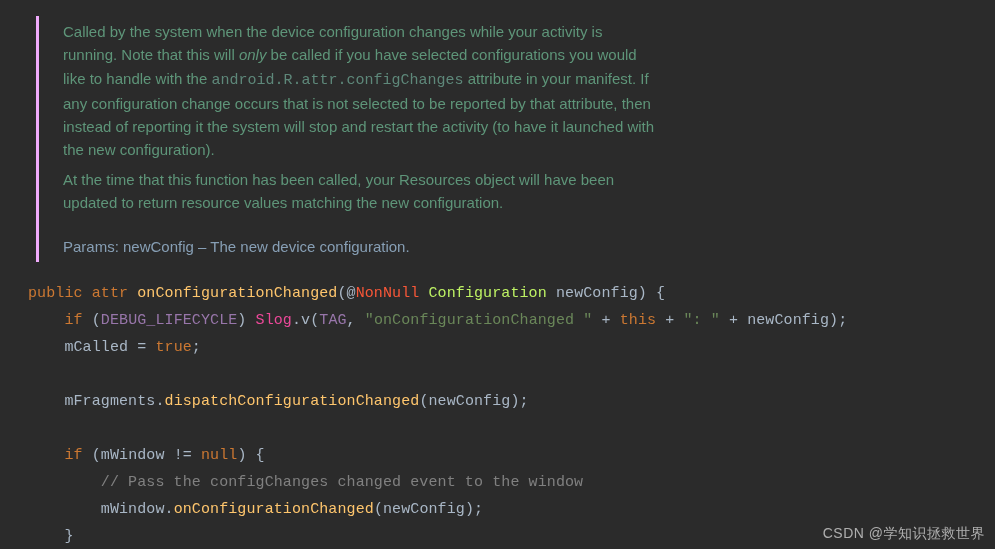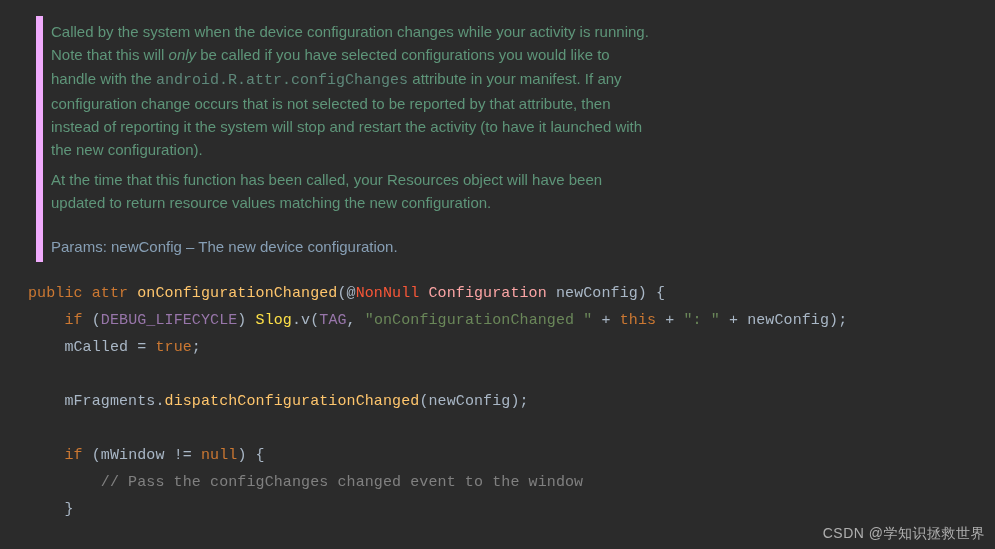--- a/index.html
+++ b/index.html
@@ -1,34 +1,34 @@
 <!DOCTYPE html>
 <html><head>
 <meta charset="utf-8">
 <style>
 *{margin:0;padding:0;box-sizing:border-box}
 body{background:#2b2b2b;font-family:'Segoe UI',sans-serif;font-size:14px;color:#a9b7c6;width:995px;height:549px;overflow:hidden;position:relative}
-.doc-block{border-left:7px solid #f0abfc;margin:16px 0 18px 36px;padding:4px 0 4px 8px;max-width:622px}
+.doc-block{border-left:3px solid #f0abfc;margin:16px 0 18px 36px;padding:4px 0 4px 24px;max-width:622px}
 .doc-block p{color:#5e9579;line-height:1.55;font-size:15px;margin-bottom:0}
 .doc-block p+p{margin-top:6px}
 .doc-block .em{font-style:italic}
 .doc-block .mono{font-family:'Courier New',monospace;color:#5e887a}
 .doc-block .params{color:#879fb5;line-height:1.55;font-size:15px;margin-top:21px}
 .code{font-family:'Courier New',Consolas,monospace;font-size:15px;line-height:1.8;padding:0 0 0 28px;letter-spacing:0.1px}
 .code .line{white-space:pre;min-height:27px}
 .kw{color:#cc7832}
 .name{color:#ffc66d}
 .anno{color:#f95738}
-.cls{color:#fca5a5}
+.cls{color:#bef264}
 .iden{color:#a9b7c6}
 .str{color:#6a8759}
 .cmt{color:#808080}
 .punct{color:#a9b7c6}
 .const{color:#9876aa;}
-.clsN{color:#fde047}
+.clsN{color:#ec4899}
 .blank{height:27px}
 .watermark{position:absolute;right:10px;bottom:6px;color:#cfcfcf;font-size:14px;font-family:'Microsoft YaHei','Segoe UI',sans-serif;opacity:.8;letter-spacing:.5px}
 </style>
 </head>
 <body>
 
 <div class="doc-block">
   <p><span>Called by the system when the device configuration changes while your activity is running. Note that this will </span><span class="em">only</span><span> be called if you have selected configurations you would like to handle with the </span><span class="mono">android.R.attr.configChanges</span><span> attribute in your manifest. If any configuration change occurs that is not selected to be reported by that attribute, then instead of reporting it the system will stop and restart the activity (to have it launched with the new configuration).</span></p>
   <p>At the time that this function has been called, your Resources object will have been updated to return resource values matching the new configuration.</p>
   <p class="params">Params: newConfig – The new device configuration.</p>
@@ -36,16 +36,17 @@
 
 <div class="code">
 <div class="line"><span class="kw">public</span> <span class="kw">attr</span> <span class="name">onConfigurationChanged</span><span class="punct">(@</span><span class="anno">NonNull</span> <span class="cls">Configuration</span> <span class="iden">newConfig</span><span class="punct">) {</span></div>
 <div class="line">    <span class="kw">if</span> <span class="punct">(</span><span class="const">DEBUG_LIFECYCLE</span><span class="punct">) </span><span class="clsN">Slog</span><span class="punct">.</span><span class="iden">v</span><span class="punct">(</span><span class="const">TAG</span><span class="punct">, </span><span class="str">"onConfigurationChanged "</span> <span class="punct">+</span> <span class="kw">this</span> <span class="punct">+</span> <span class="str">": "</span> <span class="punct">+</span> <span class="iden">newConfig</span><span class="punct">);</span></div>
 <div class="line">    <span class="iden">mCalled</span> <span class="punct">=</span> <span class="kw">true</span><span class="punct">;</span></div>
 <div class="blank"></div>
 <div class="line">    <span class="iden">mFragments</span><span class="punct">.</span><span class="name">dispatchConfigurationChanged</span><span class="punct">(</span><span class="iden">newConfig</span><span class="punct">);</span></div>
 <div class="blank"></div>
 <div class="line">    <span class="kw">if</span> <span class="punct">(</span><span class="iden">mWindow</span> <span class="punct">!=</span> <span class="kw">null</span><span class="punct">) {</span></div>
 <div class="line">        <span class="cmt">// Pass the configChanges changed event to the window</span></div>
+<div class="line">        <span class="iden">mWindow</span><span class="punct">.</span><span class="name">onConfigurationChanged</span><span class="punct">(</span><span class="iden">newConfig</span><span class="punct">);</span></div>
 <div class="line">    <span class="punct">}</span></div>
 </div>
 
 <div class="watermark">CSDN @学知识拯救世界</div>
 
 </body></html>

